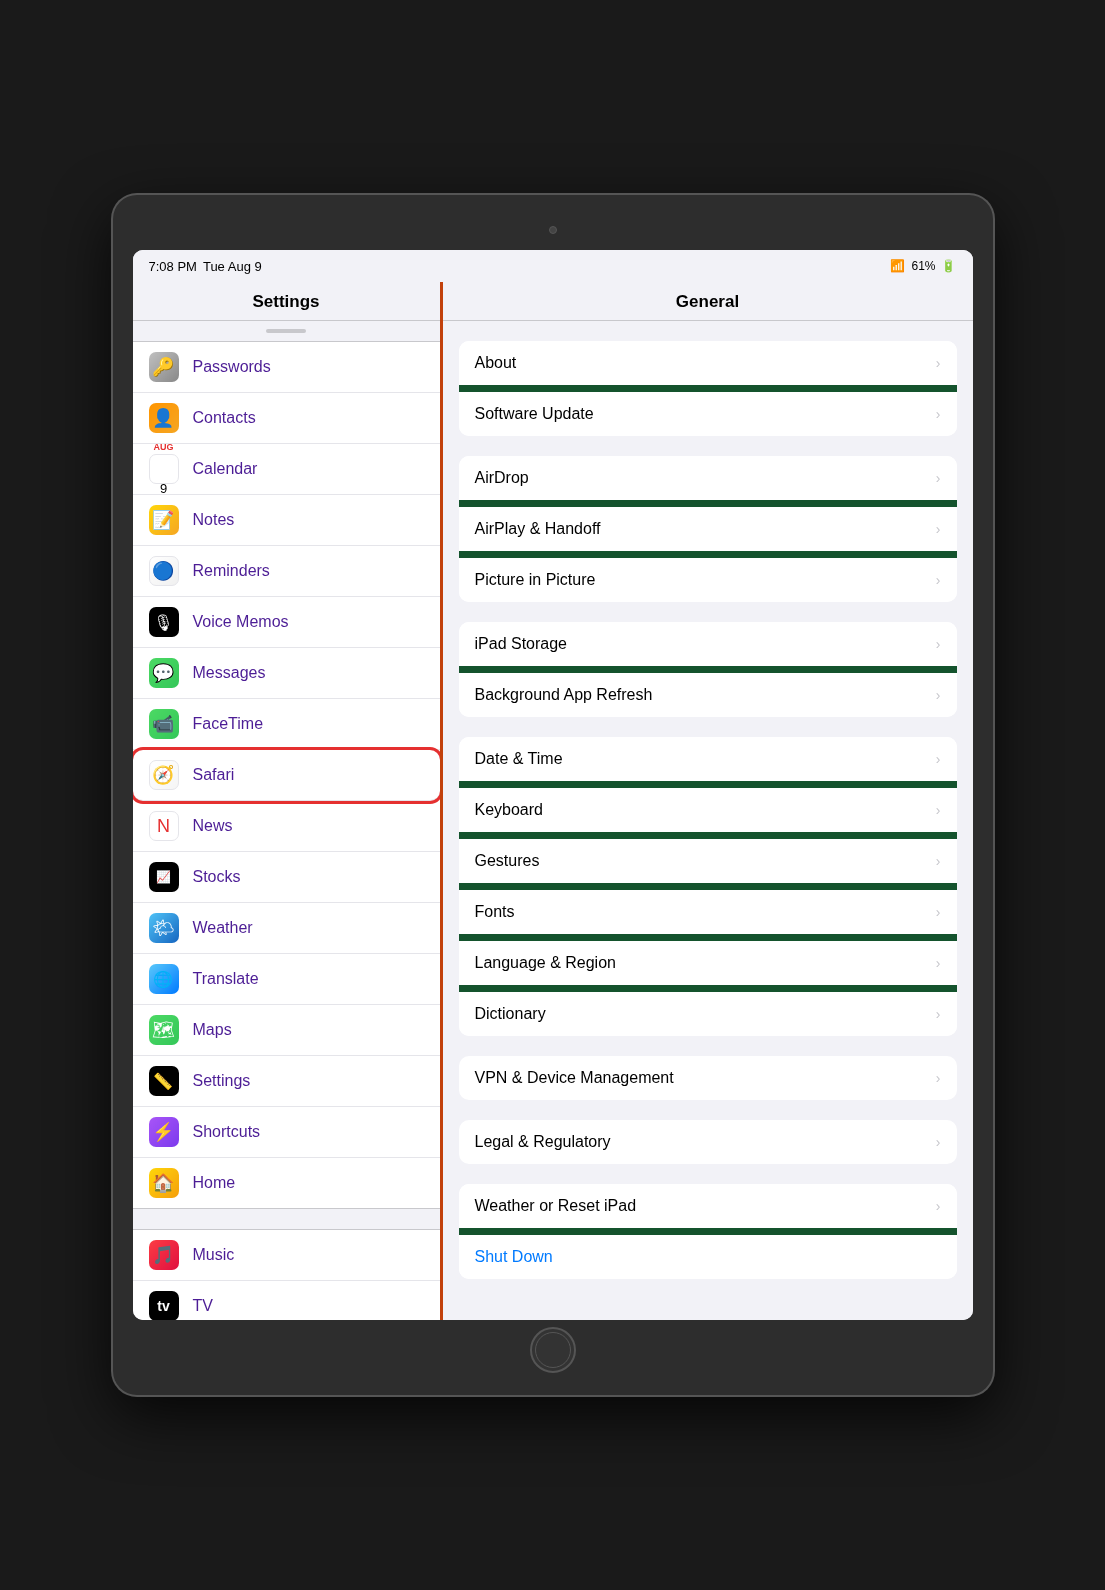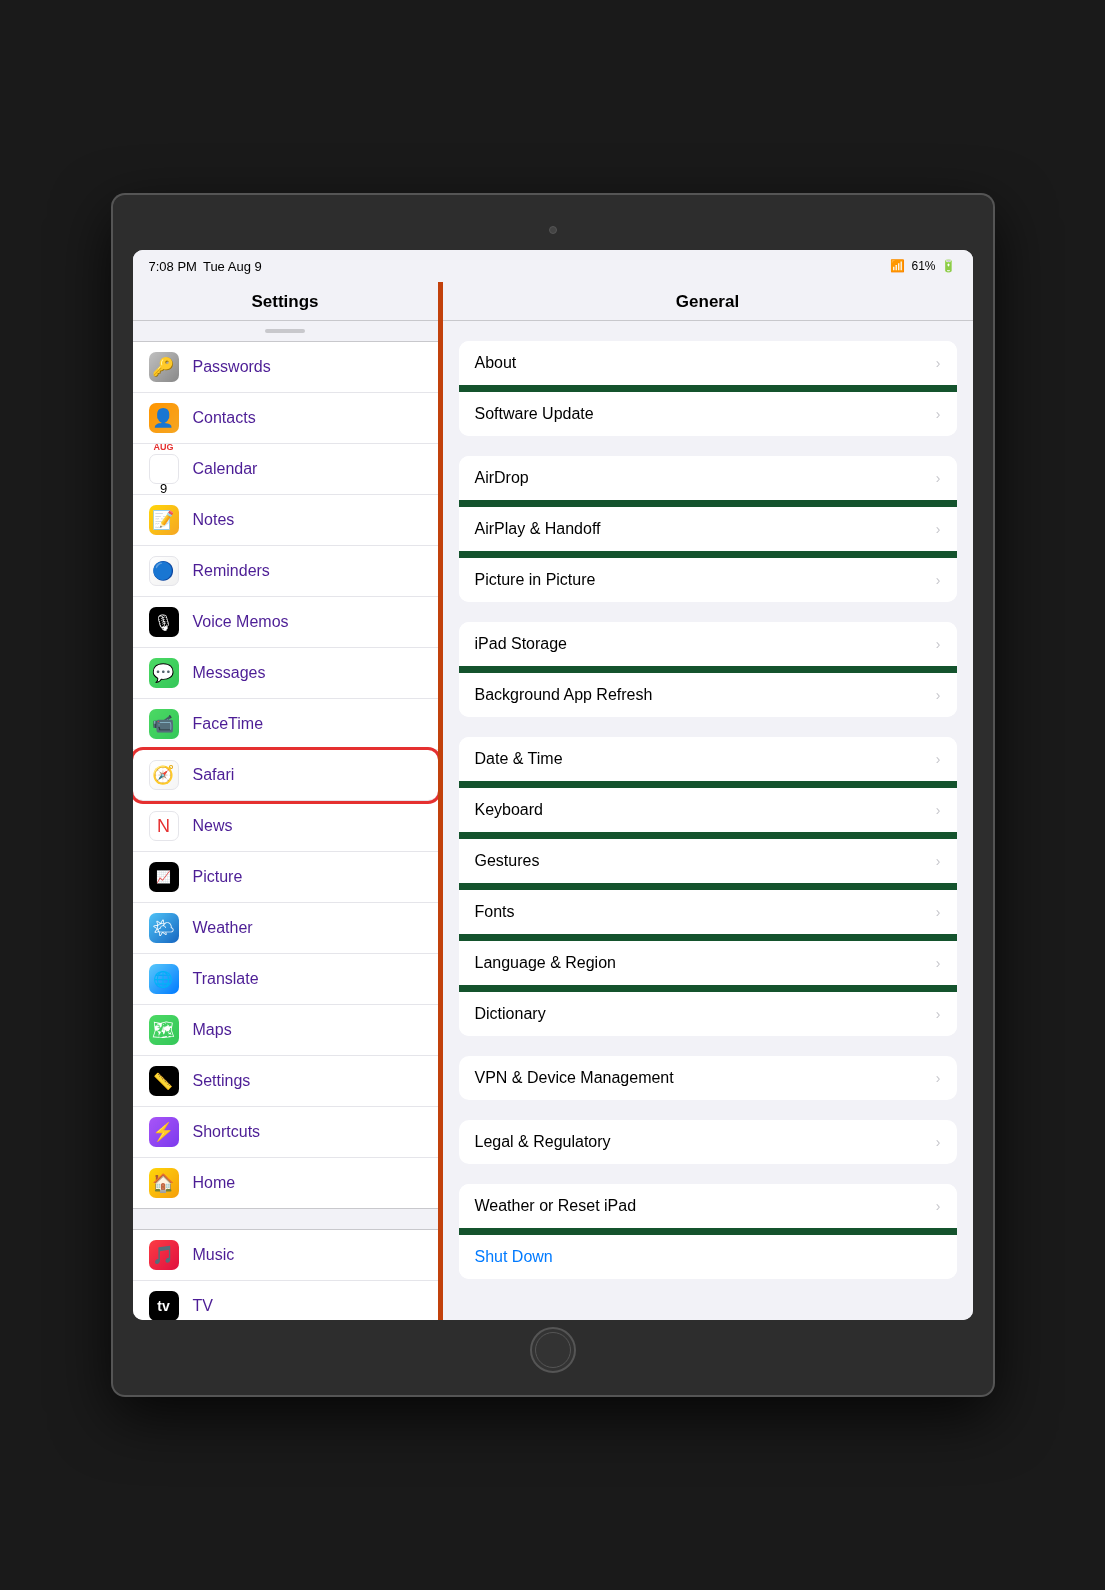--- a/index.html
+++ b/index.html
@@ -9,21 +9,21 @@
       justify-content: center;
       align-items: center;
       min-height: 100vh;
       font-family: -apple-system, BlinkMacSystemFont, 'Helvetica Neue', sans-serif;
     }
 
     .device {
       width: 880px;
       height: 1200px;
       background: #2d2d2d;
-      border-radius: 12px;
+      border-radius: 24px;
       padding: 20px;
       box-shadow: 0 0 0 2px #555, 0 20px 60px rgba(0,0,0,0.8);
       display: flex;
       flex-direction: column;
       align-items: center;
       position: relative;
     }
 
     .device-top {
       width: 100%;
@@ -70,21 +70,21 @@
     .content-area {
       display: flex;
       flex: 1;
       overflow: hidden;
     }
 
     
     .left-panel {
       width: 310px;
       background: #f2f2f7;
-      border-right: 5px solid #c2410c;
+      border-right: 3px solid #c2410c;
       display: flex;
       flex-direction: column;
       overflow-y: auto;
     }
 
     .panel-header {
       padding: 10px 16px 8px;
       font-size: 17px;
       font-weight: 600;
       color: #000;
@@ -339,21 +339,21 @@
             <div class="settings-item">
               <div class="app-icon icon-news">
                 <span style="font-size:18px;color:#e53030;">N</span>
               </div>
               <span class="item-label">News</span>
             </div>
             <div class="settings-item">
               <div class="app-icon icon-stocks">
                 <span style="color:#fff;font-size:12px;">📈</span>
               </div>
-              <span class="item-label">Picture</span>
+              <span class="item-label">Stocks</span>
             </div>
             <div class="settings-item">
               <div class="app-icon icon-weather">
                 <span style="font-size:18px;">🌤</span>
               </div>
               <span class="item-label">Weather</span>
             </div>
             <div class="settings-item">
               <div class="app-icon icon-translate">
                 <span style="font-size:16px;">🌐</span>

